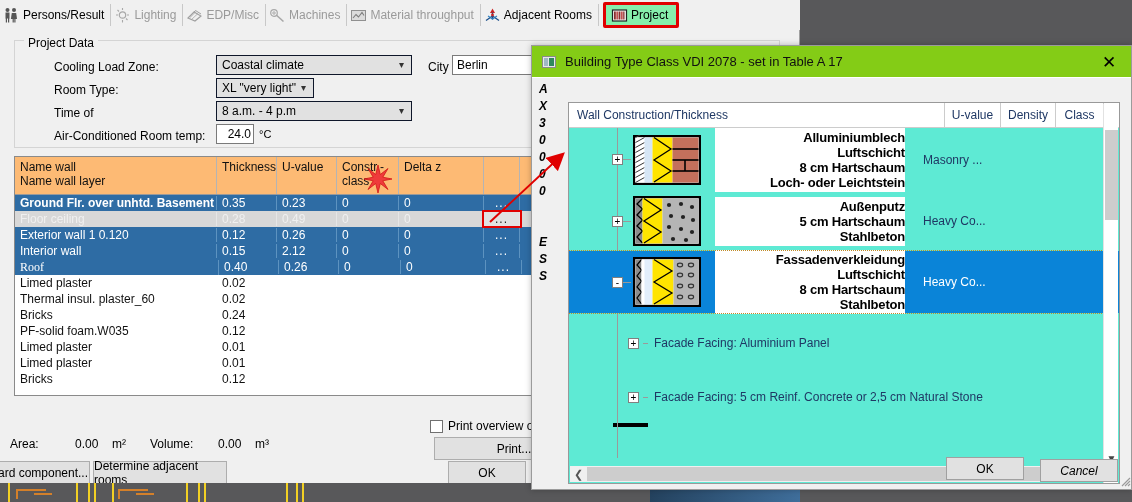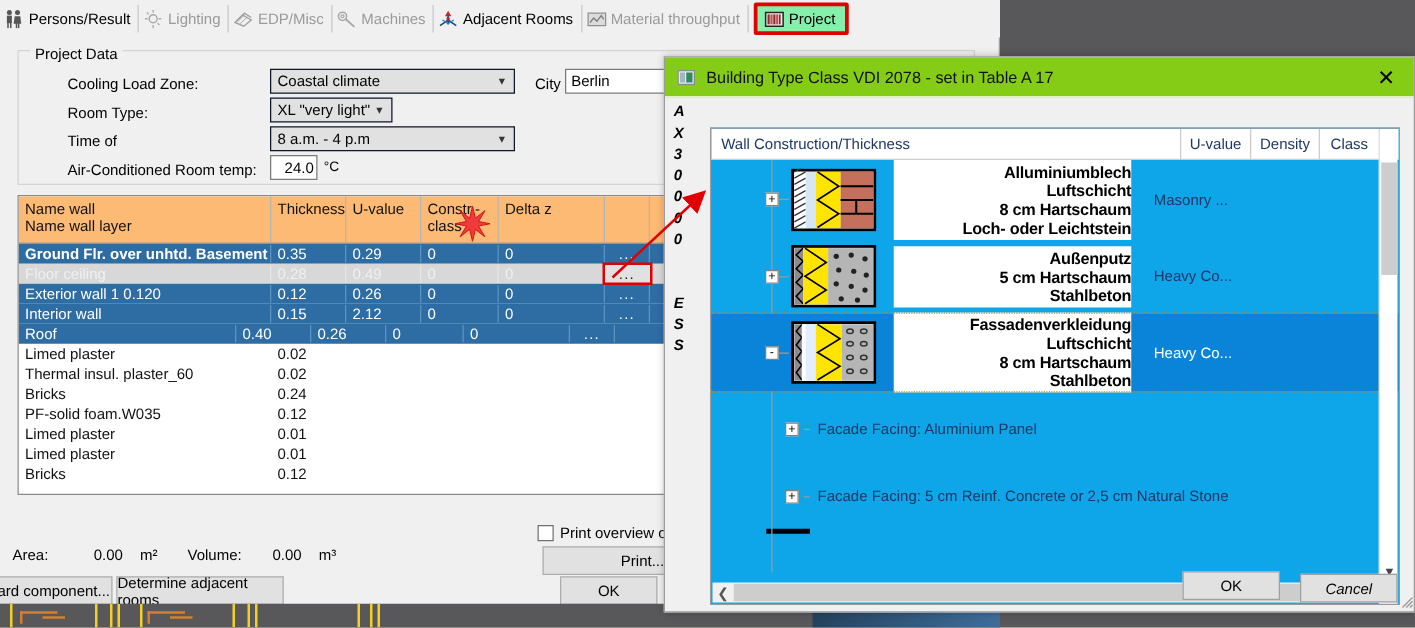--- a/index.html
+++ b/index.html
@@ -138,21 +138,21 @@
     display:flex; align-items:center; justify-content:center;
     font-size:17px; color:#000; font-family:"Liberation Sans", sans-serif;
   }
   #sidestrip {
     position:absolute; left:2px; top:33px; width:30px; height:380px;
     background:#f0f0f0; font-size:12px; font-weight:bold; font-style:italic;
     line-height:17px; color:#000; padding-left:5px; padding-top:2px;
   }
   #treepanel {
     position:absolute; left:36px; top:56px; width:552px; height:382px;
-    background:#0ea5e9; border:1px solid #999;
+    background:#5eead4; border:1px solid #999;
     overflow:hidden;
   }
   #tree-header {
     height:25px; display:flex; align-items:center;
     border-bottom:1px solid #ccc; font-size:12px; color:#1f3864;
     background:#fff;
   }
   #tree-header .hcell { border-left:1px solid #ccc; height:25px;
     display:flex; align-items:center; justify-content:center; }
   .tree-row { position:relative; display:flex; align-items:center; }
@@ -239,37 +239,37 @@
 
     <div class="tab disabled">
       <svg class="tabicon" viewBox="0 0 17 17">
         <circle cx="5" cy="6" r="3.3" fill="none" stroke="#a8a8a8" stroke-width="1.2"></circle>
         <circle cx="5" cy="6" r="1.2" fill="none" stroke="#a8a8a8" stroke-width="1"></circle>
         <path d="M7.2 8 L14.5 14.5" stroke="#a8a8a8" stroke-width="1.6" fill="none"></path>
       </svg>
       <span>Machines</span>
     </div>
 
+    <div class="tab disabled">
+      <svg class="tabicon" viewBox="0 0 17 17">
+        <rect x="1.5" y="3.5" width="14" height="10" fill="#dcdcdc" stroke="#909090" stroke-width="1"></rect>
+        <path d="M3 11 L6 7.5 L8.5 10 L12 5.5 L14 8.5" fill="none" stroke="#7d7d7d" stroke-width="1.1"></path>
+      </svg>
+      <span>Material throughput</span>
+    </div>
+
     <div class="tab">
       <svg class="tabicon" viewBox="0 0 17 17">
         <path d="M8.5 1.5 L11 6 L6 6 Z" fill="#cc2222"></path>
         <rect x="7.8" y="5.5" width="1.4" height="7" fill="#1b4f8a"></rect>
         <path d="M2 13.5 L8.5 9 L15 13.5" fill="none" stroke="#1b4f8a" stroke-width="1.3"></path>
         <path d="M4 9 L8.5 12 L13 9" fill="none" stroke="#2f7fc0" stroke-width="1.1"></path>
         <circle cx="8.5" cy="8" r="1.4" fill="#cc2222"></circle>
       </svg>
       <span>Adjacent Rooms</span>
-    </div>
-
-    <div class="tab disabled">
-      <svg class="tabicon" viewBox="0 0 17 17">
-        <rect x="1.5" y="3.5" width="14" height="10" fill="#dcdcdc" stroke="#909090" stroke-width="1"></rect>
-        <path d="M3 11 L6 7.5 L8.5 10 L12 5.5 L14 8.5" fill="none" stroke="#7d7d7d" stroke-width="1.1"></path>
-      </svg>
-      <span>Material throughput</span>
     </div>
 
     <div class="tab active-project">
       <svg class="tabicon" viewBox="0 0 17 17">
         <rect x="1.5" y="3" width="14" height="11" fill="#f4f4f4" stroke="#222" stroke-width="1.2"></rect>
         <rect x="3" y="4.5" width="1.8" height="8" fill="#8a2e2e"></rect>
         <rect x="5.3" y="4.5" width="1.8" height="8" fill="#c05050"></rect>
         <rect x="7.6" y="4.5" width="1.8" height="8" fill="#8a2e2e"></rect>
         <rect x="9.9" y="4.5" width="1.8" height="8" fill="#c05050"></rect>
         <rect x="12.2" y="4.5" width="1.3" height="8" fill="#8a2e2e"></rect>
@@ -321,21 +321,21 @@
         <div>Constr.-</div>
         <div>class</div>
       </div>
       <div class="th" style="width:85px;">Delta z</div>
       <div class="th" style="width:36px;"></div>
     </div>
     <div id="wall-table-body">
         <div class="wt-row sel">
           <div class="td" style="width: 202px; font-weight: bold;">Ground Flr. over unhtd. Basement</div>
           <div class="td" style="width: 60px;">0.35</div>
-          <div class="td" style="width: 60px;">0.29</div>
+          <div class="td" style="width: 60px;">0.23</div>
           <div class="td" style="width: 62px;">0</div>
           <div class="td" style="width: 85px;">0</div>
           <div class="td dots" style="width: 36px;">...</div>
         </div>
         <div class="wt-row sel2">
           <div class="td" style="width: 202px;">Floor ceiling</div>
           <div class="td" style="width: 60px;">0.28</div>
           <div class="td" style="width: 60px;">0.49</div>
           <div class="td" style="width: 62px;">0</div>
           <div class="td" style="width: 85px;">0</div>
@@ -351,21 +351,21 @@
         </div>
         <div class="wt-row sel">
           <div class="td" style="width: 202px;">Interior wall</div>
           <div class="td" style="width: 60px;">0.15</div>
           <div class="td" style="width: 60px;">2.12</div>
           <div class="td" style="width: 62px;">0</div>
           <div class="td" style="width: 85px;">0</div>
           <div class="td dots" style="width: 36px;">...</div>
         </div>
         <div class="wt-row sel">
-          <div class="td" style="width: 174px;">Roof</div>
+          <div class="td" style="width: 204px; font-family: Liberation Serif, serif;">Roof</div>
           <div class="td" style="width: 60px;">0.40</div>
           <div class="td" style="width: 60px;">0.26</div>
           <div class="td" style="width: 62px;">0</div>
           <div class="td" style="width: 85px;">0</div>
           <div class="td dots" style="width: 36px;">...</div>
         </div>
         <div class="wt-row layer-row">
           <div class="td" style="width: 202px;">Limed plaster</div>
           <div class="td" style="width: 60px;">0.02</div>
           <div class="td" style="width: 60px;"></div>

